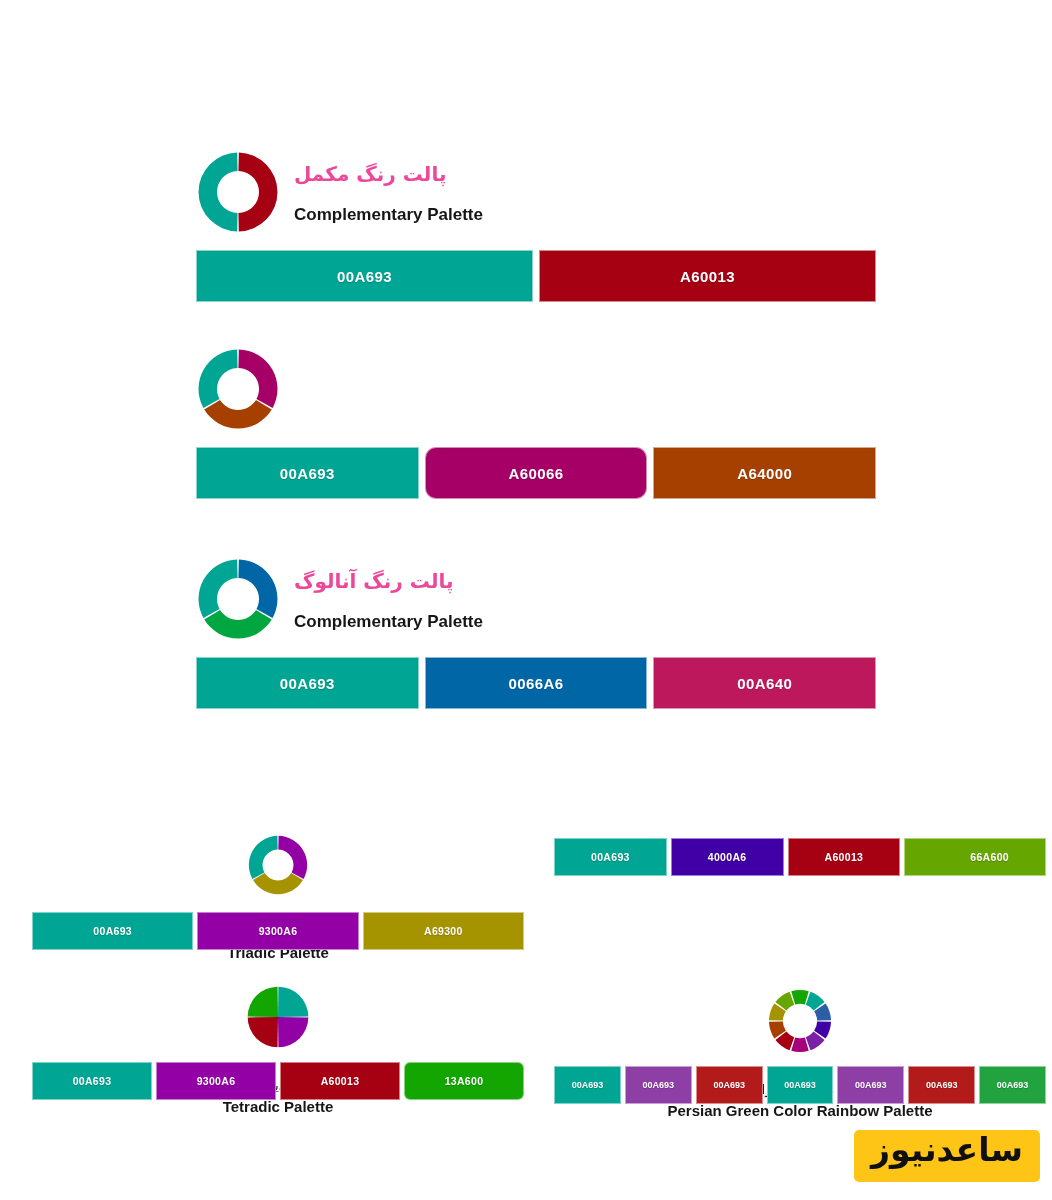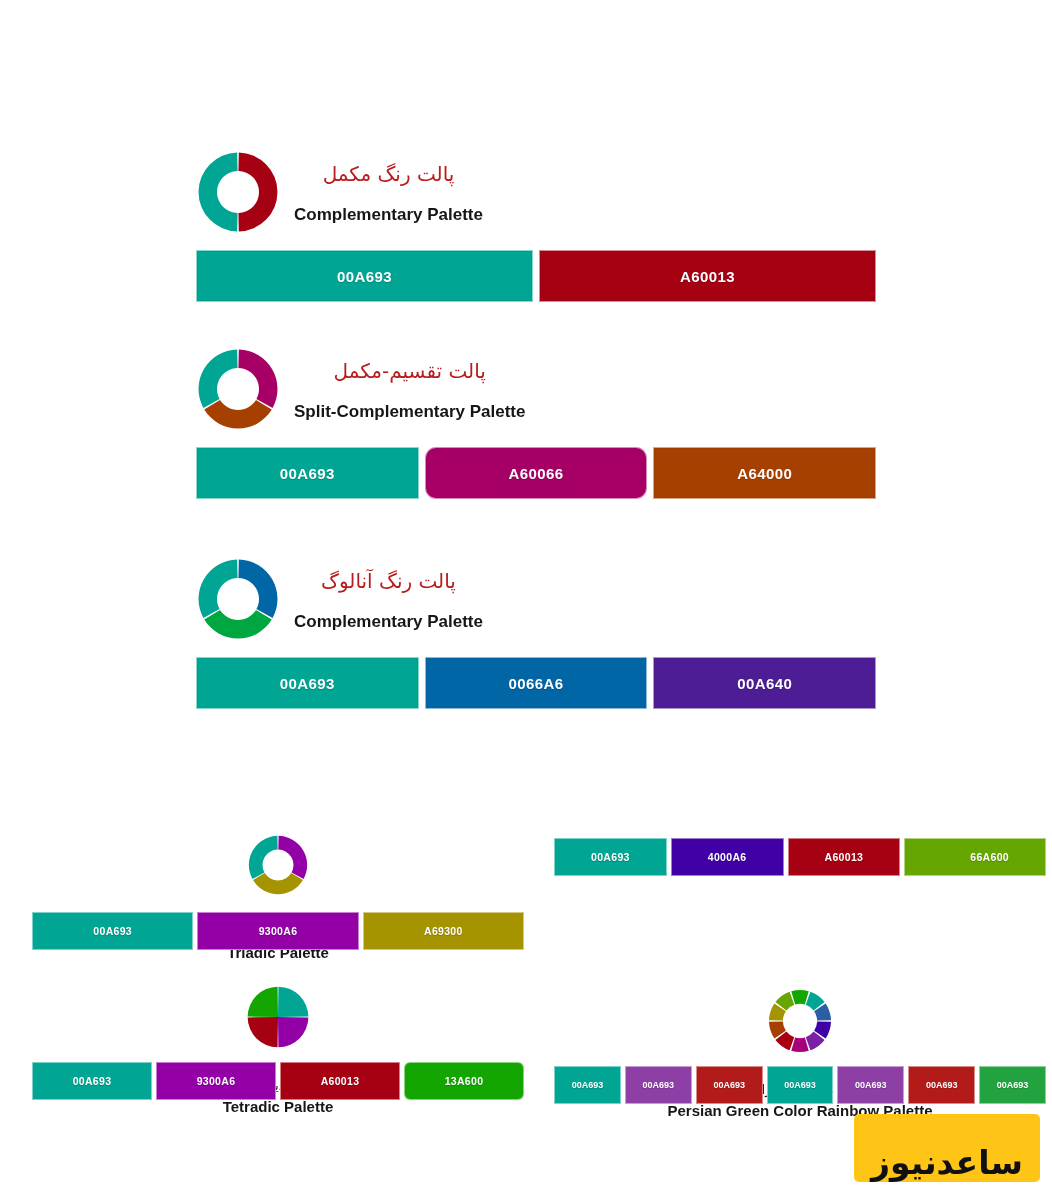--- a/index.html
+++ b/index.html
@@ -43,26 +43,27 @@
 
   .head-text {
     display: flex;
     flex-direction: column;
     justify-content: center;
     line-height: 1.18;
   }
 
   .fa-title {
     direction: rtl;
-    text-align: center;
+    text-align: left;
     font-family: "DejaVu Sans", sans-serif;
     font-size: 20px;
-    color: #b91c1c;
+    color: #ec4899;
     letter-spacing: 0px;
     white-space: nowrap;
+    font-weight: bold;
   }
 
   .en-title {
     font-family: "Liberation Sans", sans-serif;
     font-size: 17px;
     font-weight: 700;
     color: #161616;
     white-space: nowrap;
     margin-top: 18px;
   }
@@ -154,25 +155,25 @@
     text-shadow: 0 1px 1px rgba(0,0,0,0.2);
     border: 1px solid rgba(255,255,255,0.5);
   }
 
   
   #watermark {
     position: absolute;
     right: 12px;
     bottom: 18px;
     width: 186px;
-    height: 68px;
+    height: 52px;
     background: #FFC516;
     border-radius: 5px;
     display: flex;
-    align-items: flex-end;
+    align-items: flex-start;
     justify-content: center;
   }
 
   #watermark .wm-text {
     direction: rtl;
     font-family: "DejaVu Sans", sans-serif;
     font-size: 33px;
     font-weight: 700;
     color: #101010;
     letter-spacing: -1px;
@@ -208,24 +209,20 @@
 
   <div class="palette-top" id="top-1" style="top:343px;">
     <div class="head-row">
       <div class="wheel">
         <svg width="84" height="84" viewBox="0 0 100 100" id="wheel-top-1">
             <path d="M8.813586037938421 72.64242268278063 A47 47 0 0 1 49.01570626548224 3.010307876682262 L49.47643950291608 25.005482913128862 A25 25 0 0 0 28.092332998903416 62.04384185254289 Z" fill="#00A693"></path>
             <path d="M50.984293734517784 3.010307876682262 A47 47 0 0 1 91.18641396206158 72.64242268278062 L71.9076670010966 62.04384185254288 A25 25 0 0 0 50.52356049708393 25.005482913128862 Z" fill="#A60066"></path>
             <path d="M90.20212022754382 74.34726944053712 A47 47 0 0 1 9.797879772456191 74.34726944053712 L28.615893495987336 62.95067523432826 A25 25 0 0 0 71.38410650401266 62.95067523432826 Z" fill="#A64000"></path>
           </svg>
       </div>
-      <div class="head-text">
-        <div class="fa-title">پالت تقسیم-مکمل</div>
-        <div class="en-title">Split-Complementary Palette</div>
-      </div>
     </div>
     <div class="bar-row" id="bars-top-1">
         <div class="swatch" style="background: rgb(0, 166, 147); flex: 1 1 0px;">
           <span>00A693</span>
         </div>
         <div class="swatch" style="background: rgb(166, 0, 102); flex: 1 1 0px; border-radius: 11px;">
           <span>A60066</span>
         </div>
         <div class="swatch" style="background: rgb(166, 64, 0); flex: 1 1 0px;">
           <span>A64000</span>
@@ -247,21 +244,21 @@
         <div class="en-title">Complementary Palette</div>
       </div>
     </div>
     <div class="bar-row" id="bars-top-2">
         <div class="swatch" style="background: rgb(0, 166, 147); flex: 1 1 0px;">
           <span>00A693</span>
         </div>
         <div class="swatch" style="background: rgb(0, 102, 166); flex: 1 1 0px;">
           <span>0066A6</span>
         </div>
-        <div class="swatch" style="background: #4c1d95; flex: 1 1 0px;">
+        <div class="swatch" style="background: #be185d; flex: 1 1 0px;">
           <span>00A640</span>
         </div>
       </div>
   </div>
 
   <div class="palette-small" id="bot-0" style="left:32px; top:834px;">
     <div class="head-row-sm">
       <div class="wheel">
         <svg width="62" height="62" viewBox="0 0 100 100" id="wheel-bot-0">
             <path d="M8.813586037938421 72.64242268278063 A47 47 0 0 1 49.01570626548224 3.010307876682262 L49.47643950291608 25.005482913128862 A25 25 0 0 0 28.092332998903416 62.04384185254289 Z" fill="#00A693"></path>

